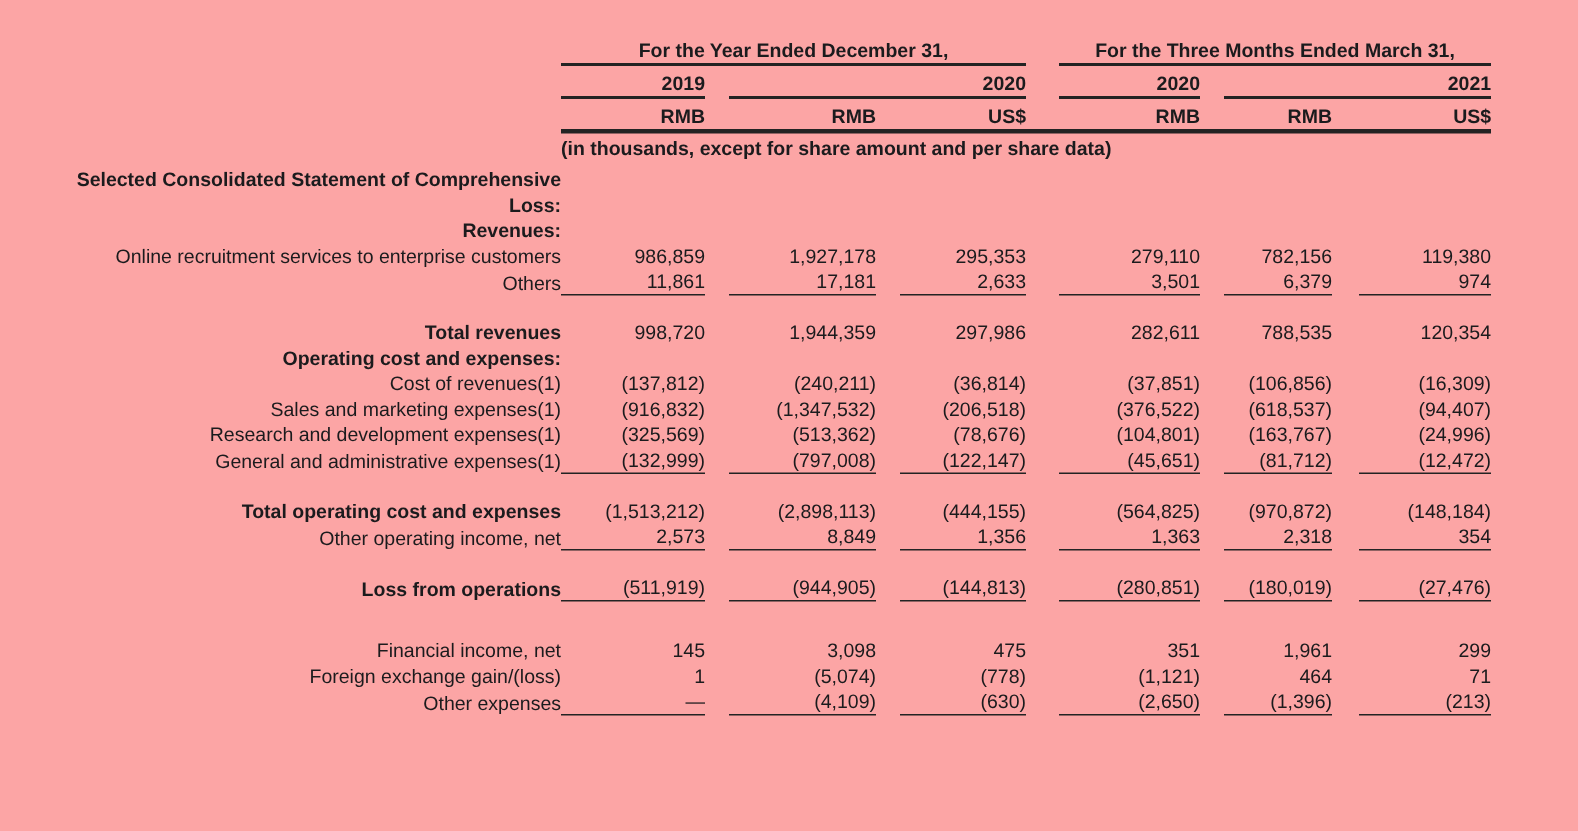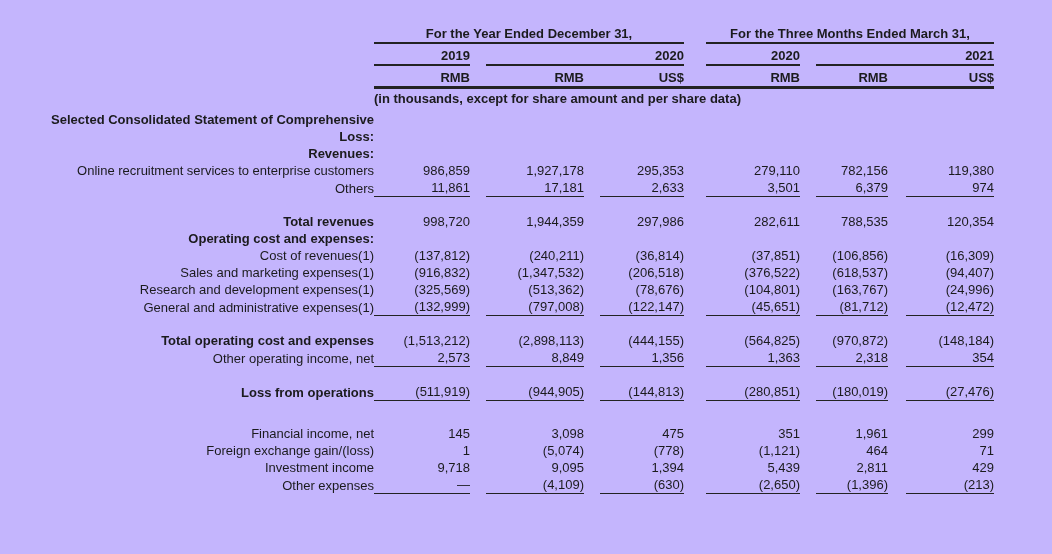--- a/index.html
+++ b/index.html
@@ -1,20 +1,20 @@
 <!DOCTYPE html>
 <html><head>
 <meta charset="utf-8">
 <style>
   html, body { margin: 0; padding: 0; }
   .screen {
     position: relative;
     width: 1052px;
     height: 554px;
-    background: #c4b5fd;
+    background: #fca5a5;
     overflow: hidden;
     box-sizing: border-box;
     padding: 6px 0 0 8px;
     font-family: "Liberation Sans", sans-serif;
     color: #1b1b1d;
   }
   table.fin {
     border-collapse: collapse;
     table-layout: fixed;
     width: 986px;
@@ -330,34 +330,20 @@
           <td class="gapcell"></td>
           <td class="num">(778)</td>
           <td class="gapcell"></td>
           <td class="num">(1,121)</td>
           <td class="gapcell"></td>
           <td class="num">464</td>
           <td class="gapcell"></td>
           <td class="num">71</td>
         </tr>
         <tr>
-          <td class="label item">Investment income</td>
-          <td class="num">9,718</td>
-          <td class="gapcell"></td>
-          <td class="num">9,095</td>
-          <td class="gapcell"></td>
-          <td class="num">1,394</td>
-          <td class="gapcell"></td>
-          <td class="num">5,439</td>
-          <td class="gapcell"></td>
-          <td class="num">2,811</td>
-          <td class="gapcell"></td>
-          <td class="num">429</td>
-        </tr>
-        <tr>
           <td class="label item">Other expenses</td>
           <td class="num ul">—</td>
           <td class="gapcell"></td>
           <td class="num ul">(4,109)</td>
           <td class="gapcell"></td>
           <td class="num ul">(630)</td>
           <td class="gapcell"></td>
           <td class="num ul">(2,650)</td>
           <td class="gapcell"></td>
           <td class="num ul">(1,396)</td>

